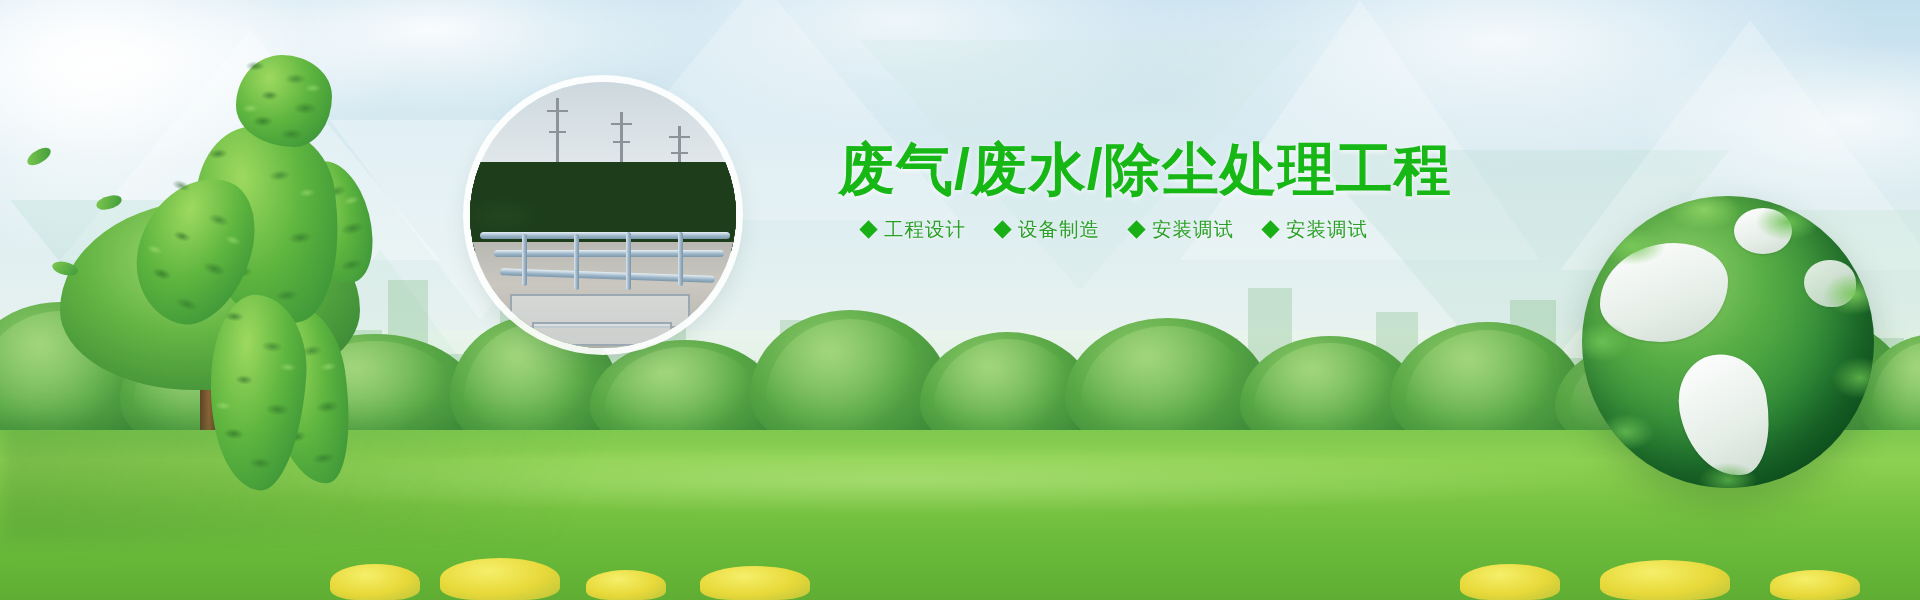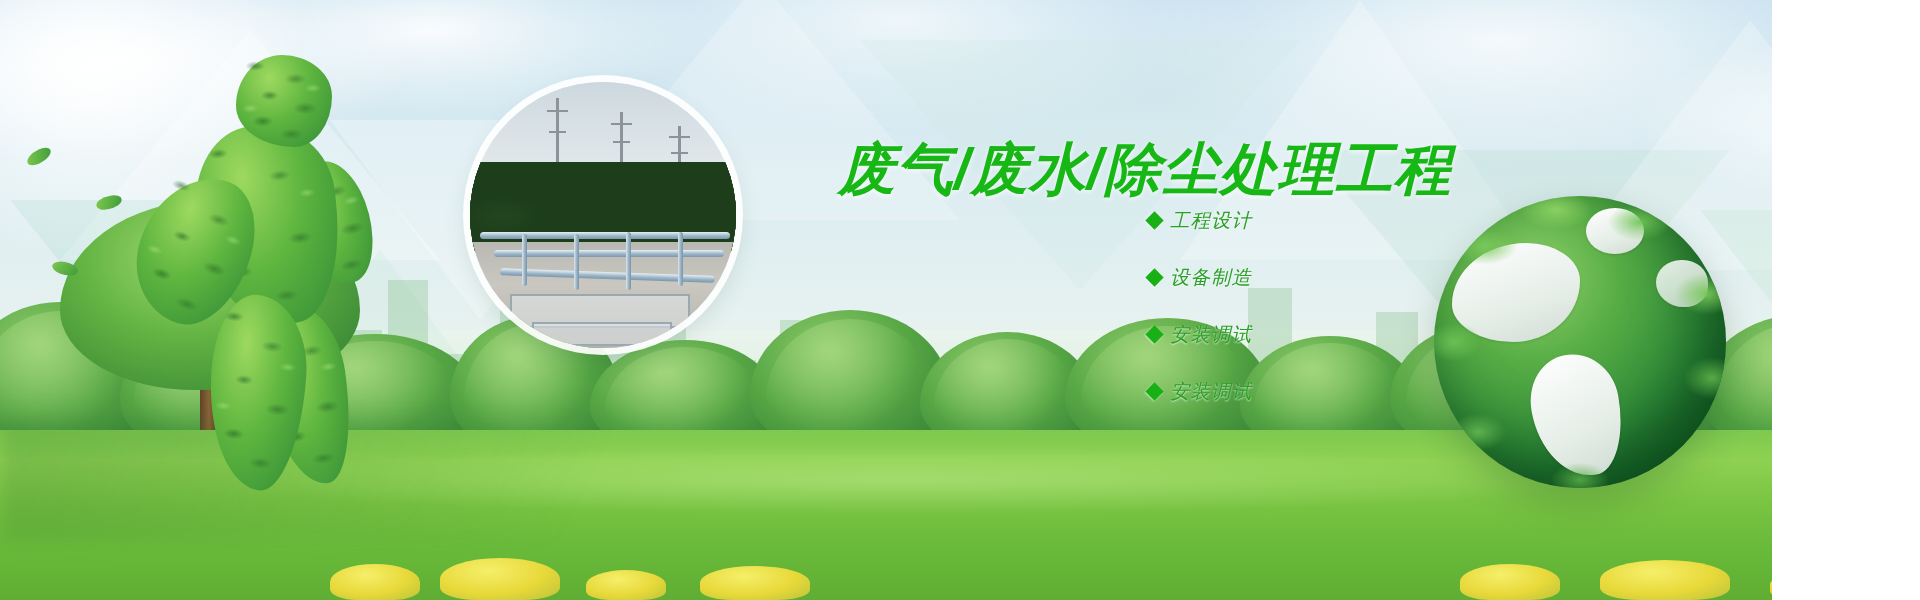--- a/index.html
+++ b/index.html
@@ -1,24 +1,23 @@
 <!DOCTYPE html>
 <html><head>
 <meta charset="utf-8">
 <style>
   * { margin:0; padding:0; box-sizing:border-box; }
   html,body { background:#fff; }
   body { font-family:"Liberation Sans", sans-serif; }
 
   .banner{
     position:relative;
-    width:1772px; height:600px;
+    width:1920px; height:600px;
     overflow:hidden;
     background:linear-gradient(180deg,#cfe4ef 0%,#dcecf2 14%,#e9f3f3 30%,#eef6f1 44%,#e9f4ec 56%,#dff0e2 64%, #cfe9cf 70%, #bde3ae 74%, #9ed47e 80%, #86ca63 88%, #7cc457 100%);
-    font-style:italic;
   }
 
   
   .sky{
     position:absolute; left:0; top:0; width:1920px; height:330px;
     background:
       radial-gradient(ellipse 420px 150px at 120px 60px, rgba(255,255,255,.95), rgba(255,255,255,0) 70%),
       radial-gradient(ellipse 380px 120px at 430px 30px, rgba(255,255,255,.9), rgba(255,255,255,0) 72%),
       radial-gradient(ellipse 500px 160px at 900px 20px, rgba(255,255,255,.7), rgba(255,255,255,0) 70%),
       radial-gradient(ellipse 520px 180px at 1500px 40px, rgba(255,255,255,.8), rgba(255,255,255,0) 72%),
@@ -161,21 +160,21 @@
     text-shadow:0 1px 3px rgba(255,255,255,.7);
   }
   .greenbar{
     margin-top:14px; display:inline-block;
     background:#12b915; color:#ffffff;
     font-size:35px; letter-spacing:2px; font-weight:500;
     padding:9px 22px 12px 22px; white-space:nowrap;
     box-shadow:0 3px 10px rgba(20,120,30,.22);
   }
   .bullets{
-    margin-top:9px; display:flex; align-items:center; gap:30px; padding-left:24px;flex-direction:column;
+    margin-top:18px; display:flex; align-items:center; gap:30px; padding-left:24px;
   }
   .bullet{ display:flex; align-items:center; gap:9px; white-space:nowrap; }
   .dia{
     width:13px; height:13px; background:#19b015; transform:rotate(45deg);
     box-shadow:0 1px 2px rgba(255,255,255,.6);
   }
   .bullet-label{ font-size:19.5px; color:#2ba028; letter-spacing:1px;
     text-shadow:0 1px 2px rgba(255,255,255,.75); }
 </style>
 </head>

